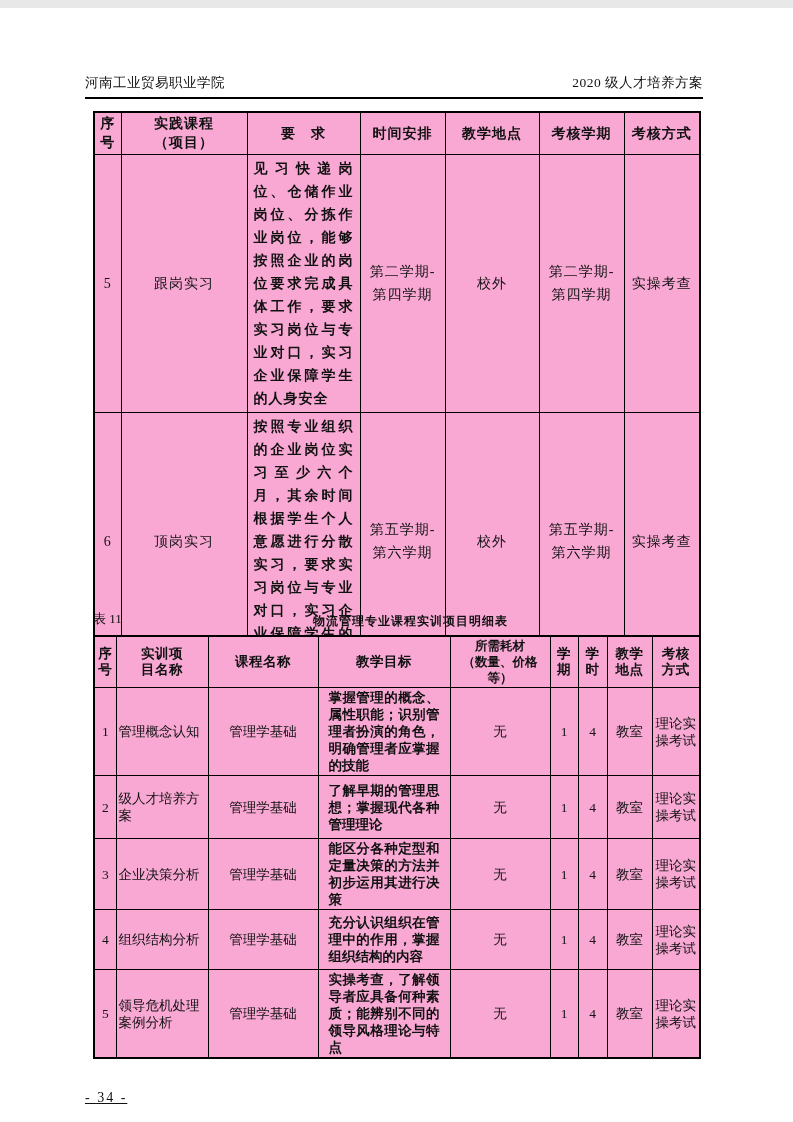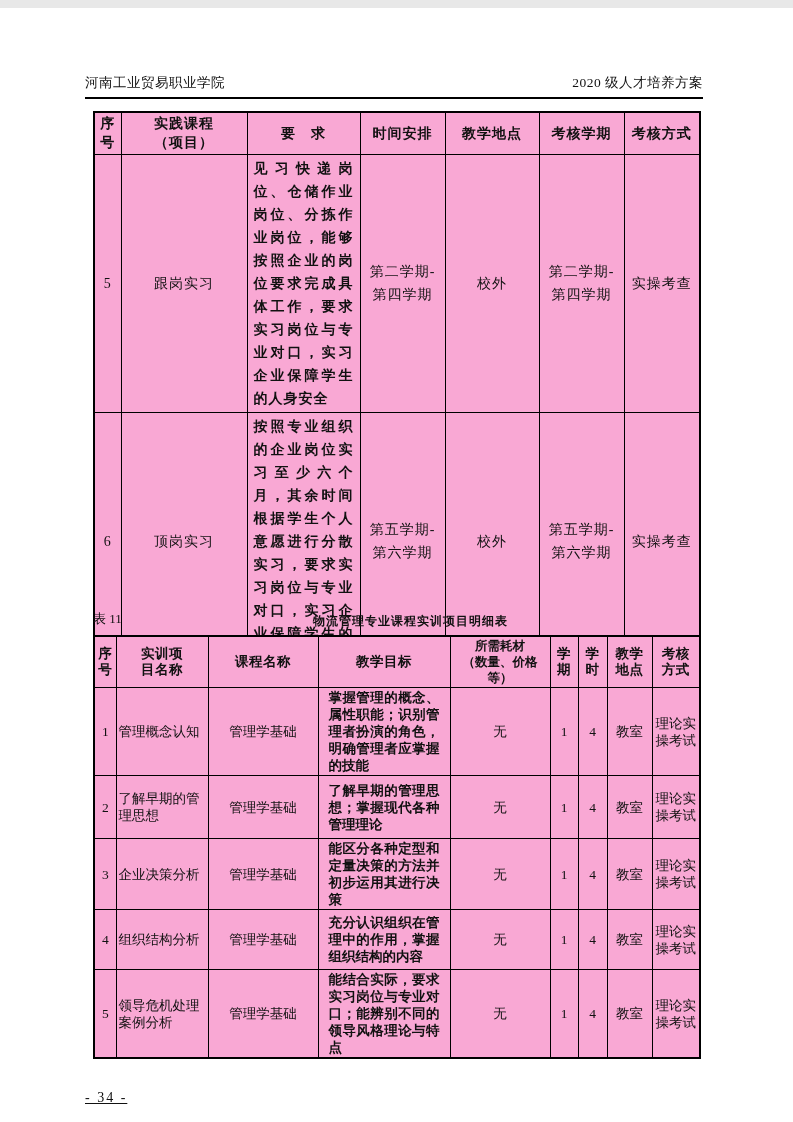--- a/index.html
+++ b/index.html
@@ -180,21 +180,21 @@
         <td>管理学基础</td>
         <td class="goal">掌握管理的概念、属性职能；识别管理者扮演的角色，明确管理者应掌握的技能</td>
         <td>无</td>
         <td>1</td>
         <td>4</td>
         <td>教室</td>
         <td>理论实操考试</td>
       </tr>
       <tr class="r2">
         <td>2</td>
-        <td class="proj">了解早期的管理思想</td>
+        <td class="proj">级人才培养方案</td>
         <td>管理学基础</td>
         <td class="goal">了解早期的管理思想；掌握现代各种管理理论</td>
         <td>无</td>
         <td>1</td>
         <td>4</td>
         <td>教室</td>
         <td>理论实操考试</td>
       </tr>
       <tr class="r3">
         <td>3</td>
@@ -215,21 +215,21 @@
         <td>无</td>
         <td>1</td>
         <td>4</td>
         <td>教室</td>
         <td>理论实操考试</td>
       </tr>
       <tr class="r5">
         <td>5</td>
         <td class="proj">领导危机处理案例分析</td>
         <td>管理学基础</td>
-        <td class="goal">能结合实际，要求实习岗位与专业对口；能辨别不同的领导风格理论与特点</td>
+        <td class="goal">实操考查，了解领导者应具备何种素质；能辨别不同的领导风格理论与特点</td>
         <td>无</td>
         <td>1</td>
         <td>4</td>
         <td>教室</td>
         <td>理论实操考试</td>
       </tr>
     </tbody>
   </table>
 
   <div class="page-footer">- 34 -</div>

